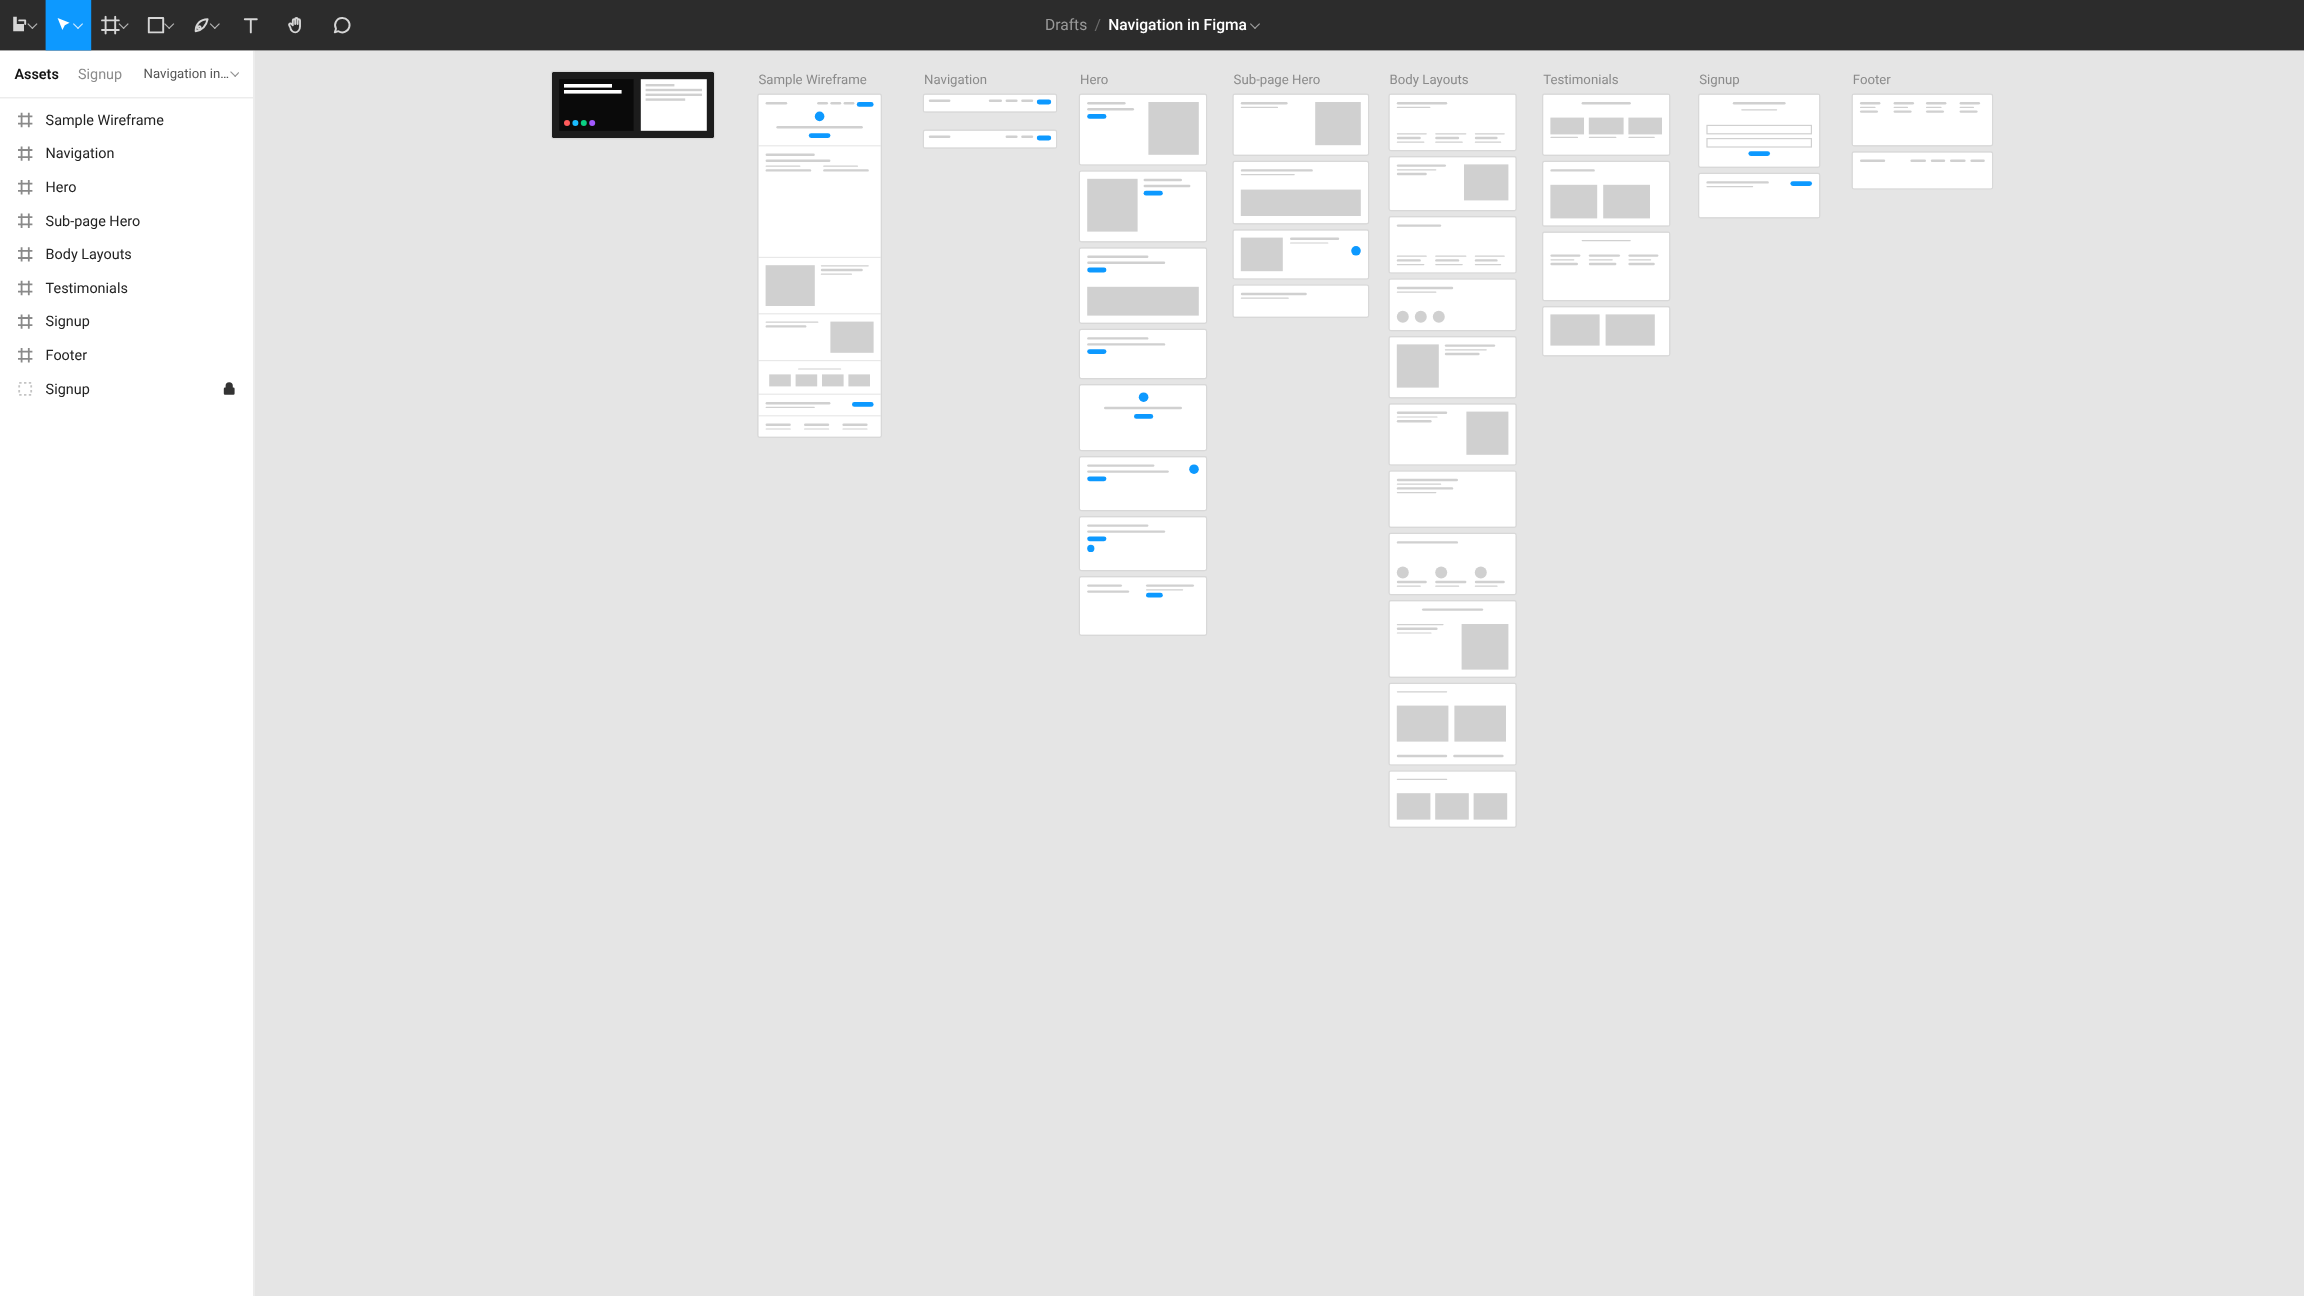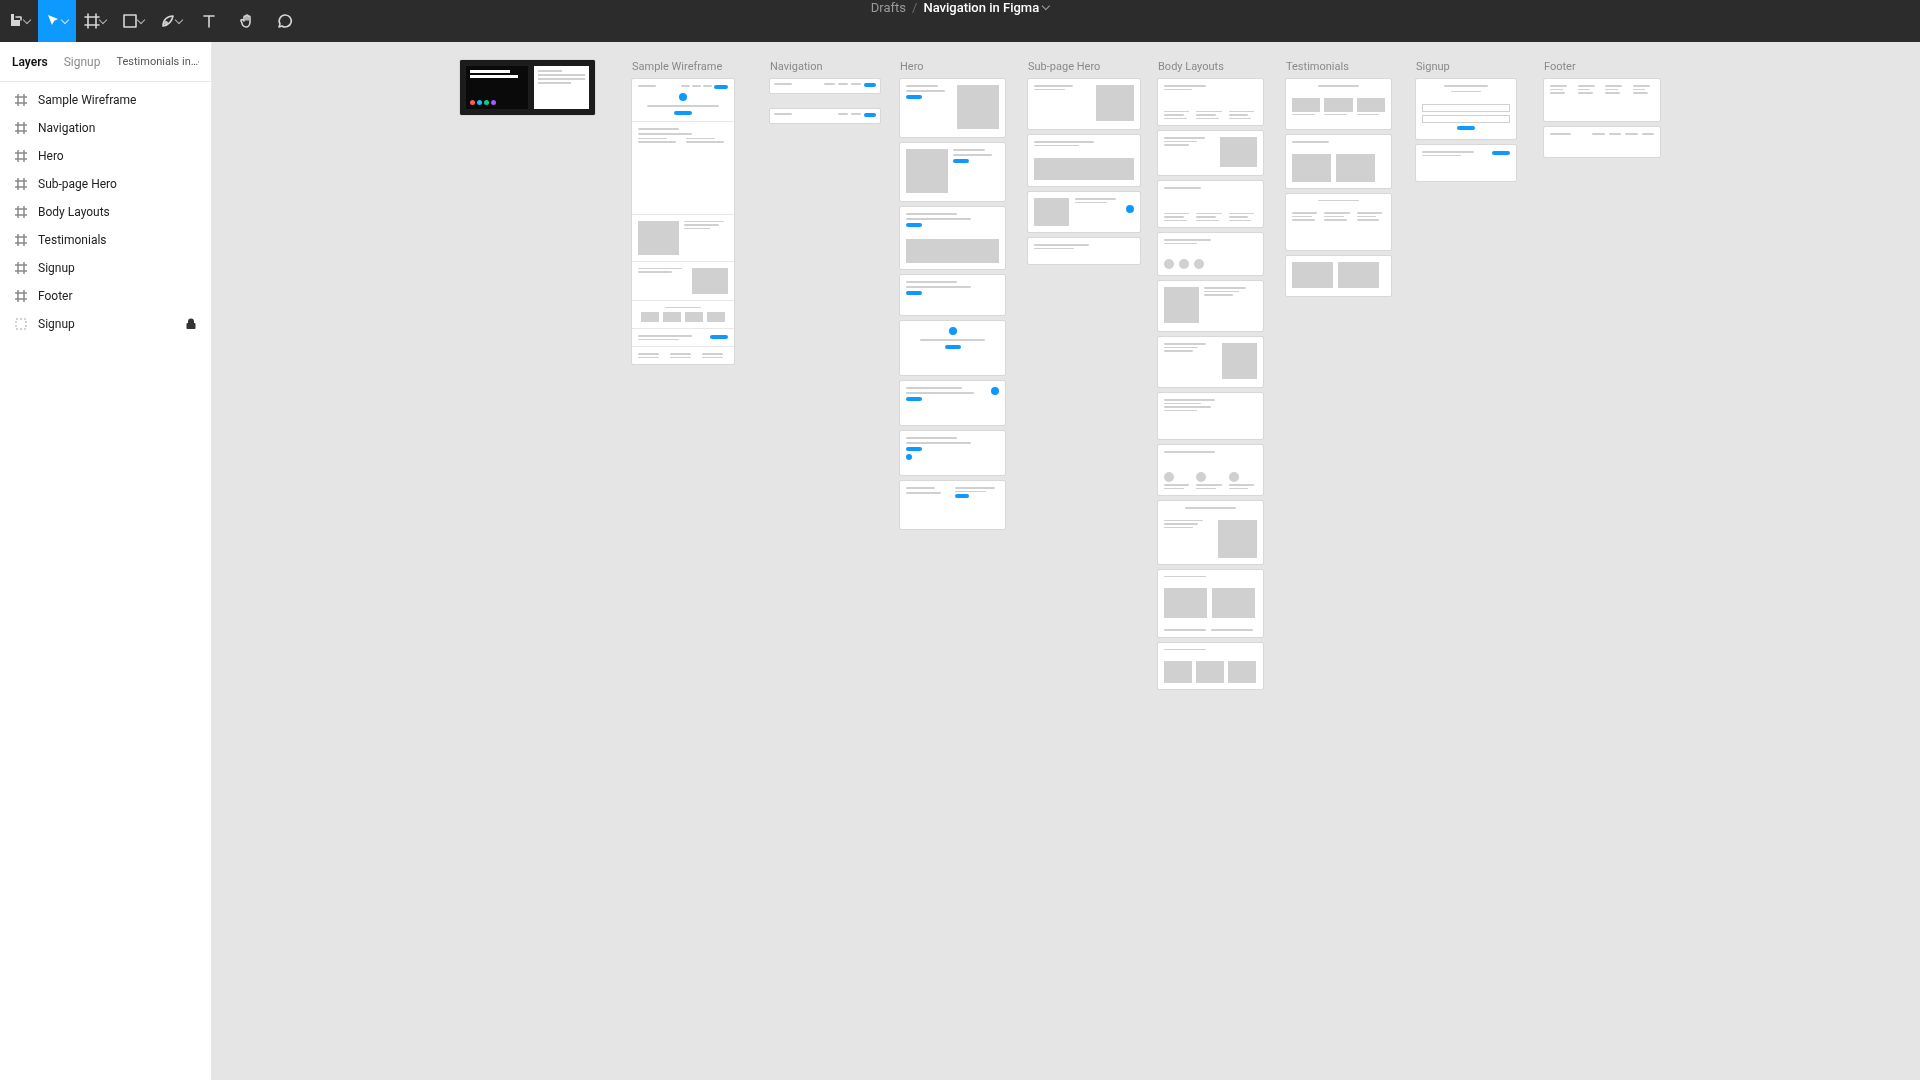--- a/index.html
+++ b/index.html
@@ -13,21 +13,21 @@
     --card:#ffffff;
     --card-border:#d8d8d8;
     --ph:#d0d0d0;
     --ph2:#cfcfcf;
   }
   *{box-sizing:border-box;font-family:-apple-system,BlinkMacSystemFont,"Segoe UI",Roboto,Helvetica,Arial,sans-serif}
   html,body{margin:0;padding:0;height:100%;overflow:hidden}
   body{display:flex;flex-direction:column;background:var(--canvas-bg)}
 
   
-  .tb{height:var(--tb-h);background:var(--tb-bg);display:flex;color:#d6d6d6;position:relative}
+  .tb{height:var(--tb-h);background:var(--tb-bg);display:flex;align-items:center;color:#d6d6d6;position:relative}
   .tb-btn{width:38px;height:100%;display:flex;align-items:center;justify-content:center;gap:2px;cursor:pointer}
   .tb-btn.active{background:var(--accent);color:#fff}
   .tb-btn svg{width:16px;height:16px;stroke:currentColor;fill:none;stroke-width:1.6;stroke-linecap:round;stroke-linejoin:round}
   .chev{width:6px;height:6px;border-right:1.3px solid currentColor;border-bottom:1.3px solid currentColor;transform:rotate(45deg);margin-left:-2px;margin-top:-3px;opacity:.8}
   .tb-title{position:absolute;left:50%;transform:translateX(-50%);display:flex;align-items:center;gap:6px;font-size:13px}
   .tb-title .crumb{color:#9a9a9a}
   .tb-title .slash{color:#6b6b6b}
   .tb-title .name{color:#fff;font-weight:500}
 
   
@@ -126,24 +126,24 @@
     <span class="slash">/</span>
     <span class="name">Navigation in Figma</span>
     <span class="chev" style="border-color:#bbb"></span>
   </div>
 </div>
 
 <div class="ws">
 
   <div class="lp">
     <div class="lp-tabs">
-      <span class="lp-tab act">Layers</span>
+      <span class="lp-tab act">Assets</span>
       <span class="lp-tab">Signup</span>
       <span class="lp-page">
-        <span>Testimonials in…</span>
+        <span>Navigation in…</span>
         <span class="chev"></span>
       </span>
     </div>
     <div class="layers" id="layers">
         <div class="layer">
           <span class="lic">
             <svg viewBox="0 0 14 14">
               <path d="M4 1v12M10 1v12M1 4h12M1 10h12"></path>
             </svg>
           </span>

